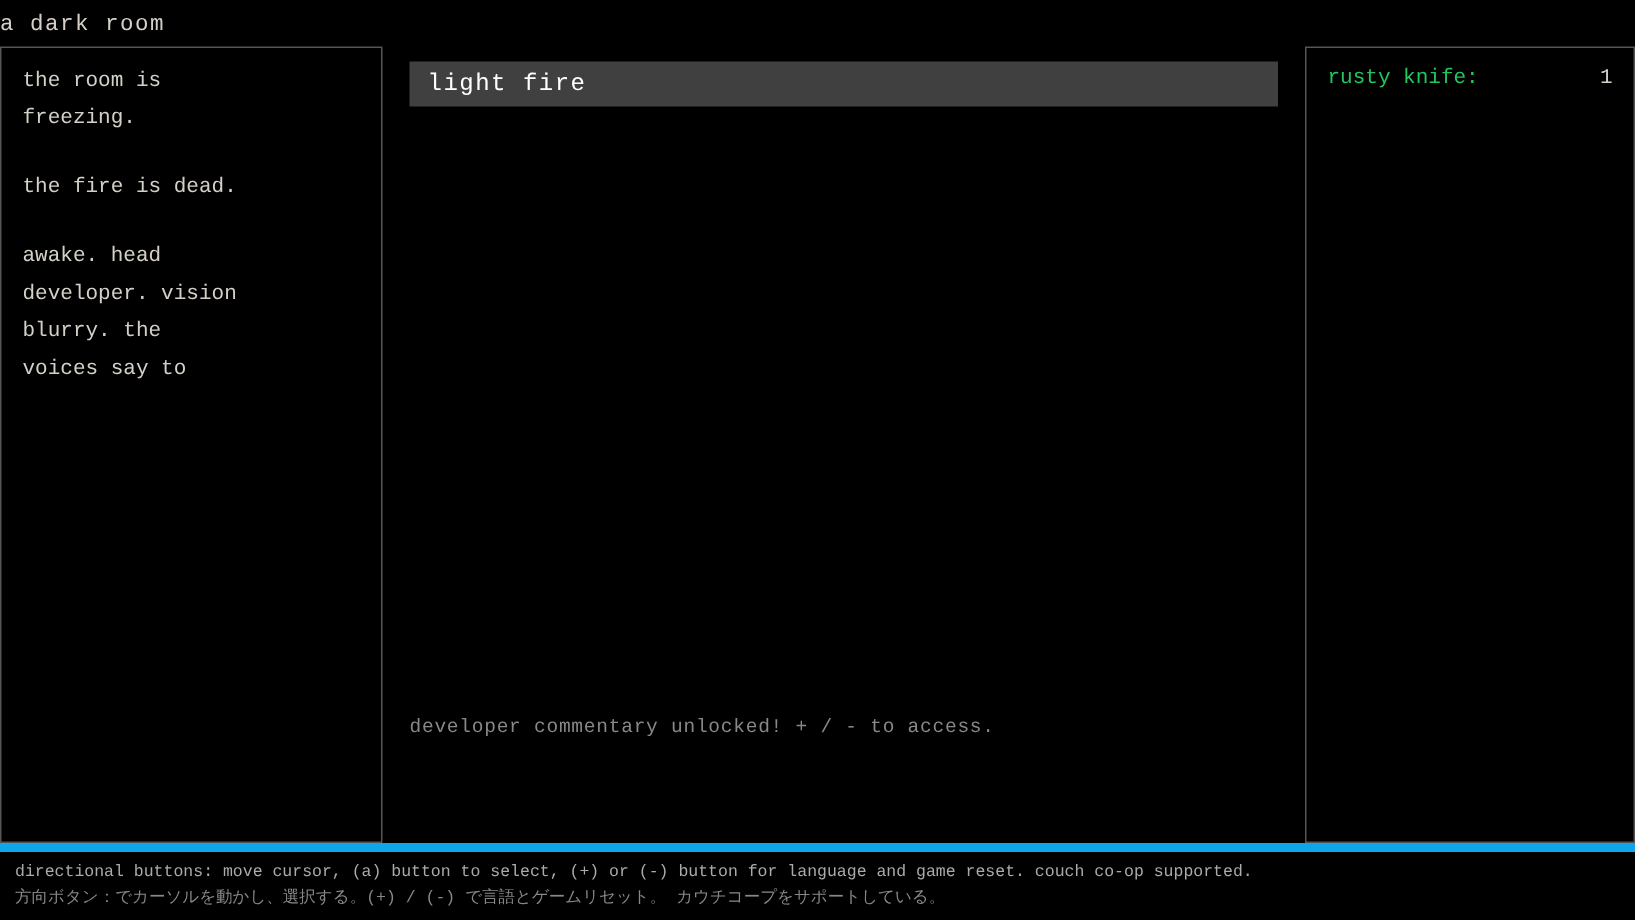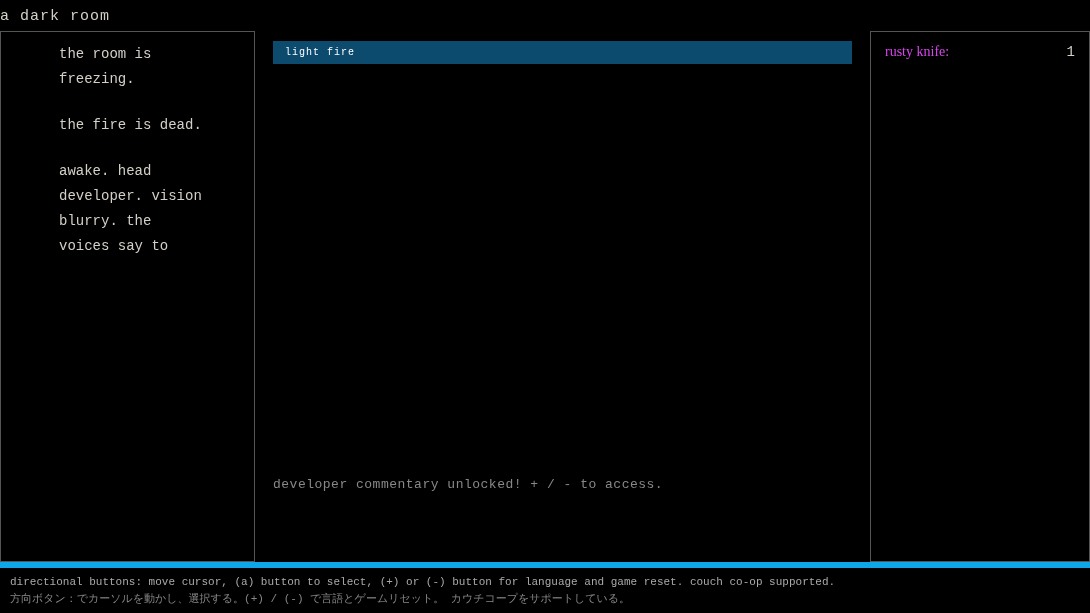--- a/index.html
+++ b/index.html
@@ -48,26 +48,26 @@
 
     .center-panel {
       flex: 1;
       display: flex;
       flex-direction: column;
       padding: 10px 18px;
       overflow: hidden;
     }
 
     .light-fire-btn {
-      background-color: #0c4a6e;
+      background-color: #404040;
       color: #fff;
       border: none;
       padding: 6px 12px;
       font-family: 'Courier New', Courier, monospace;
-      font-size: 10px;
+      font-size: 16px;
       text-align: left;
       cursor: pointer;
       width: 100%;
       letter-spacing: 1px;
     }
 
     .center-content {
       flex: 1;
       display: flex;
       flex-direction: column;
@@ -94,22 +94,21 @@
       overflow: hidden;
     }
 
     .inventory-item {
       display: flex;
       justify-content: space-between;
       align-items: flex-start;
     }
 
     .inventory-item-name {
-      color: #d946ef;
-      font-family: Liberation Serif, serif;
+      color: #22c55e;
     }
 
     .inventory-item-count {
       color: #d4d0c8;
       margin-left: 8px;
     }
 
     .footer {
       border-top: 6px solid #0ea5e9;
       padding: 6px 10px 4px 10px;
@@ -126,21 +125,20 @@
     .footer-jp {
       color: #888;
     }
 
     .log-text {
       margin-bottom: 8px;
     }
 
     .log-text p {
       margin-bottom: 4px;
-      margin-left: 44px;
     }
   </style>
 </head>
 <body>
 
 <div class="title-bar">
   <span>a  dark  room</span>
 </div>
 
 <div class="main-area">

